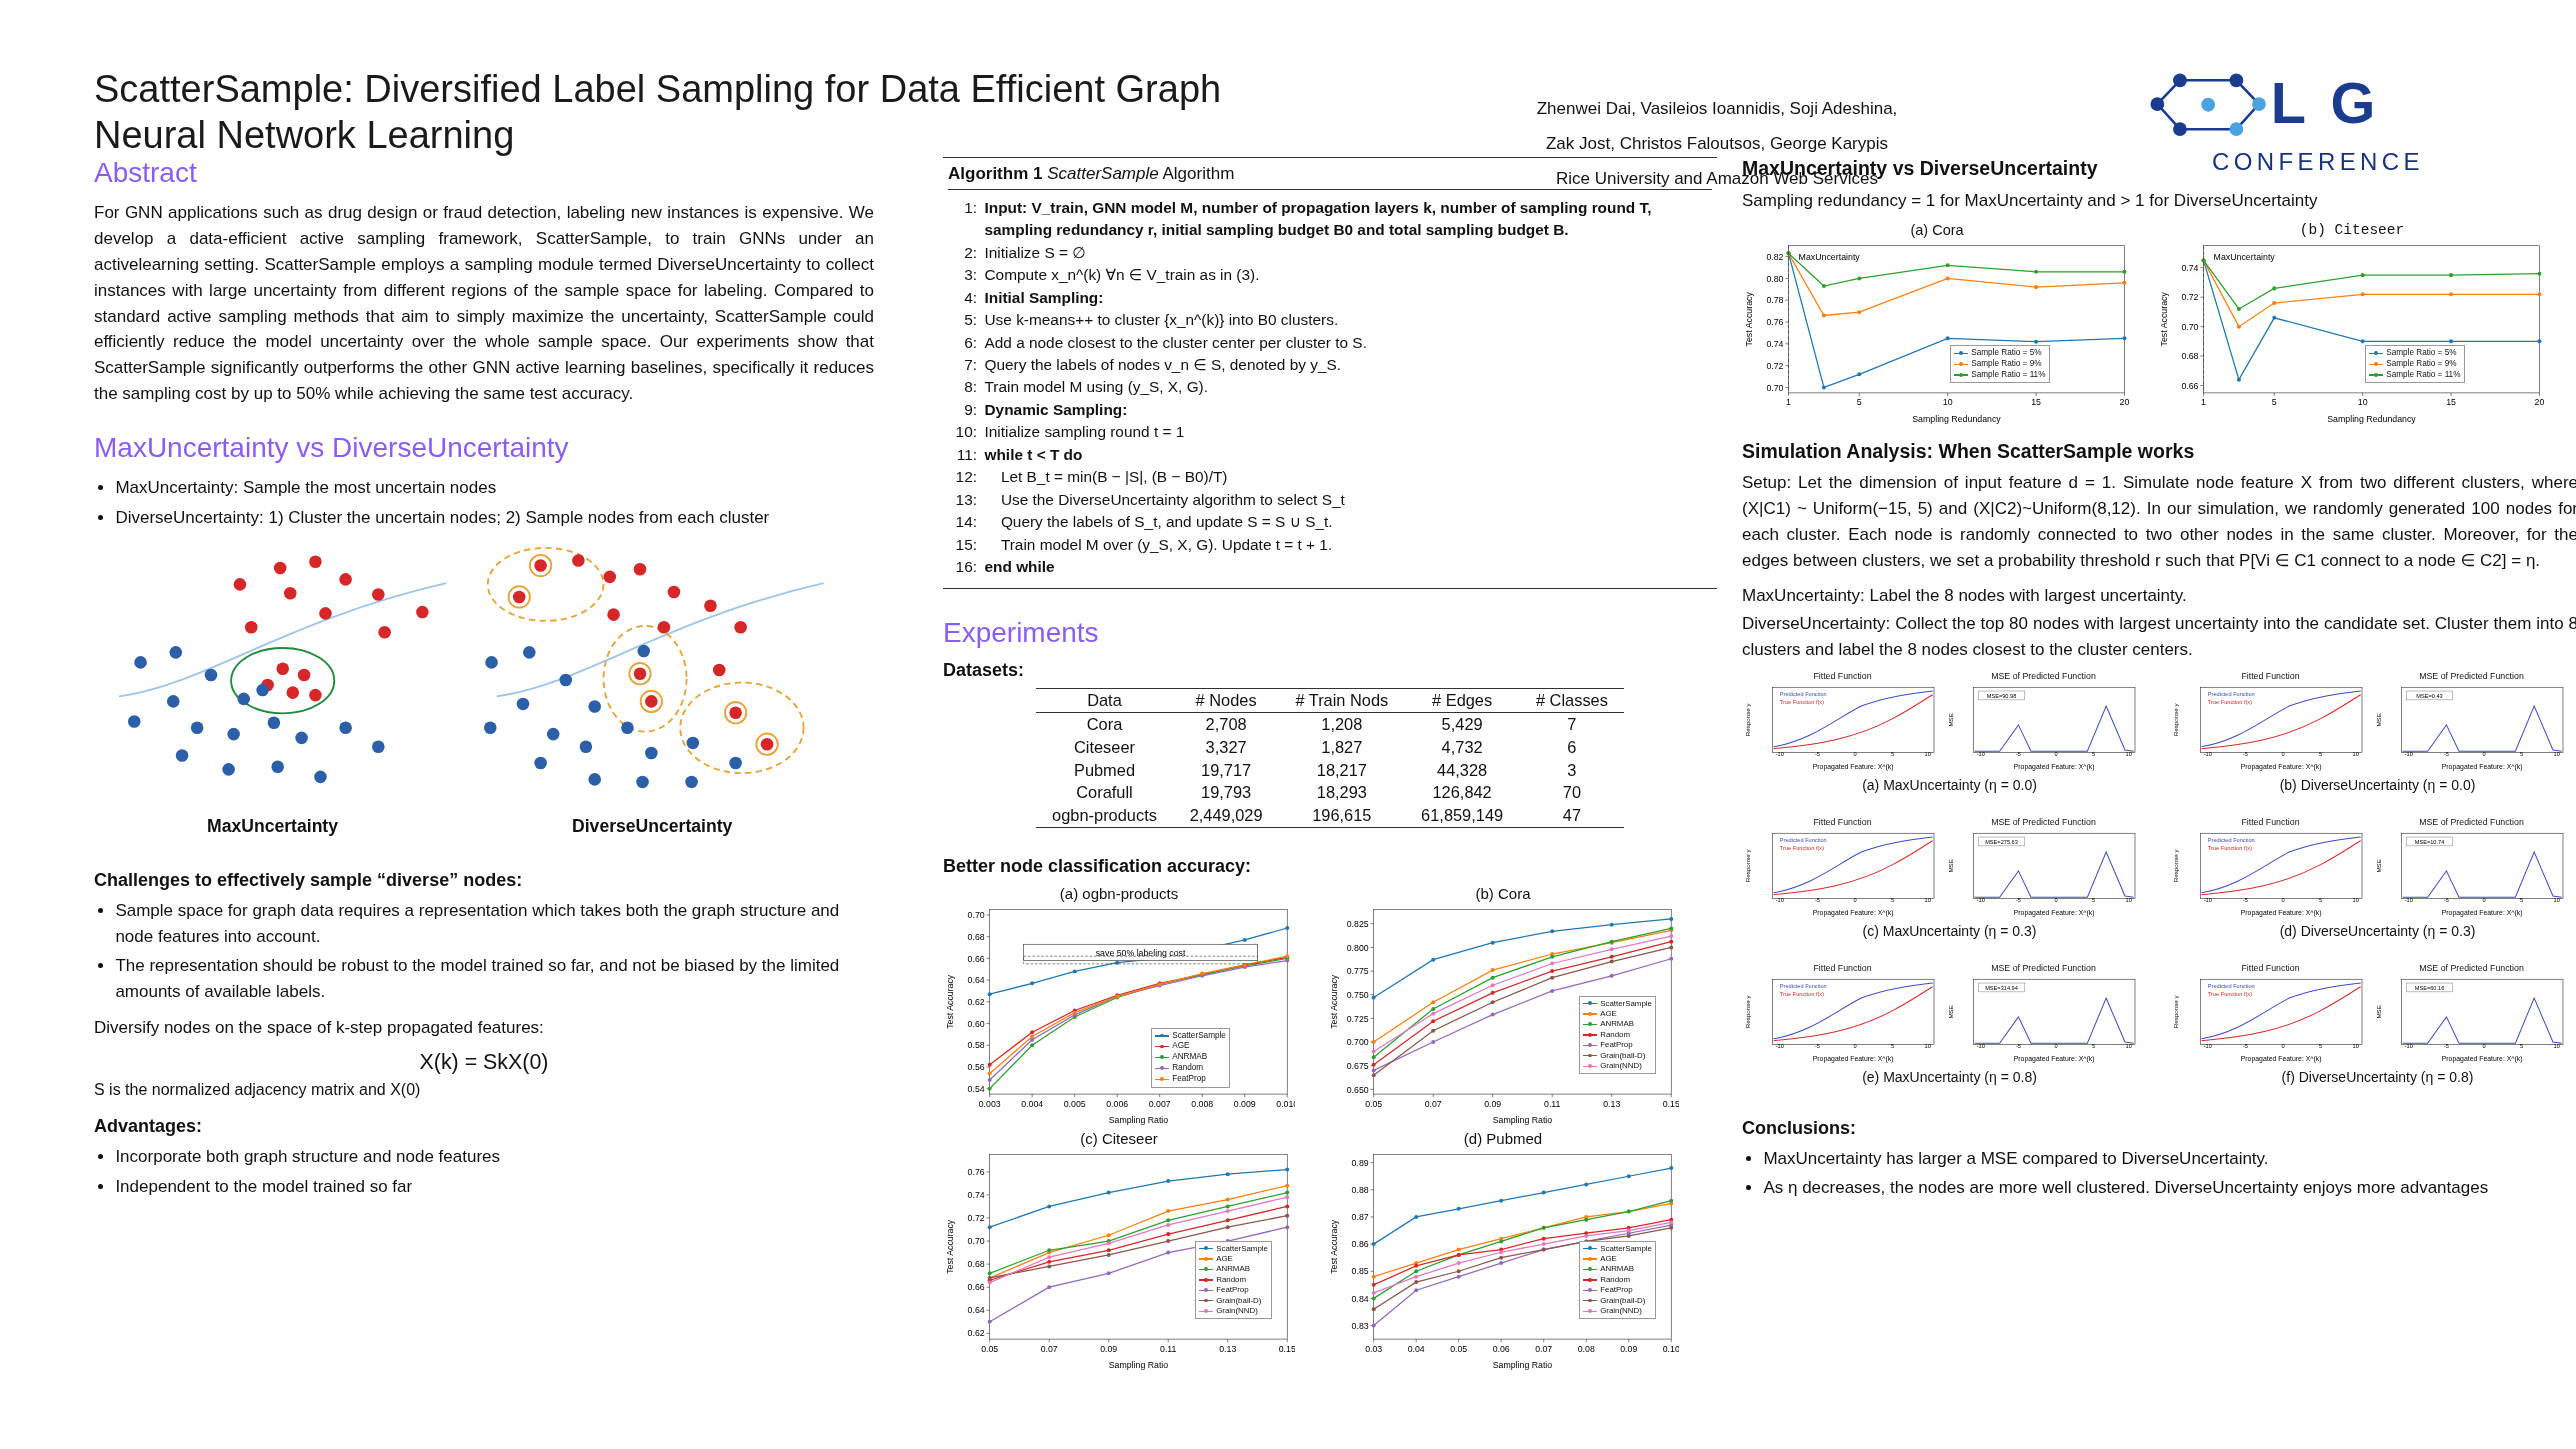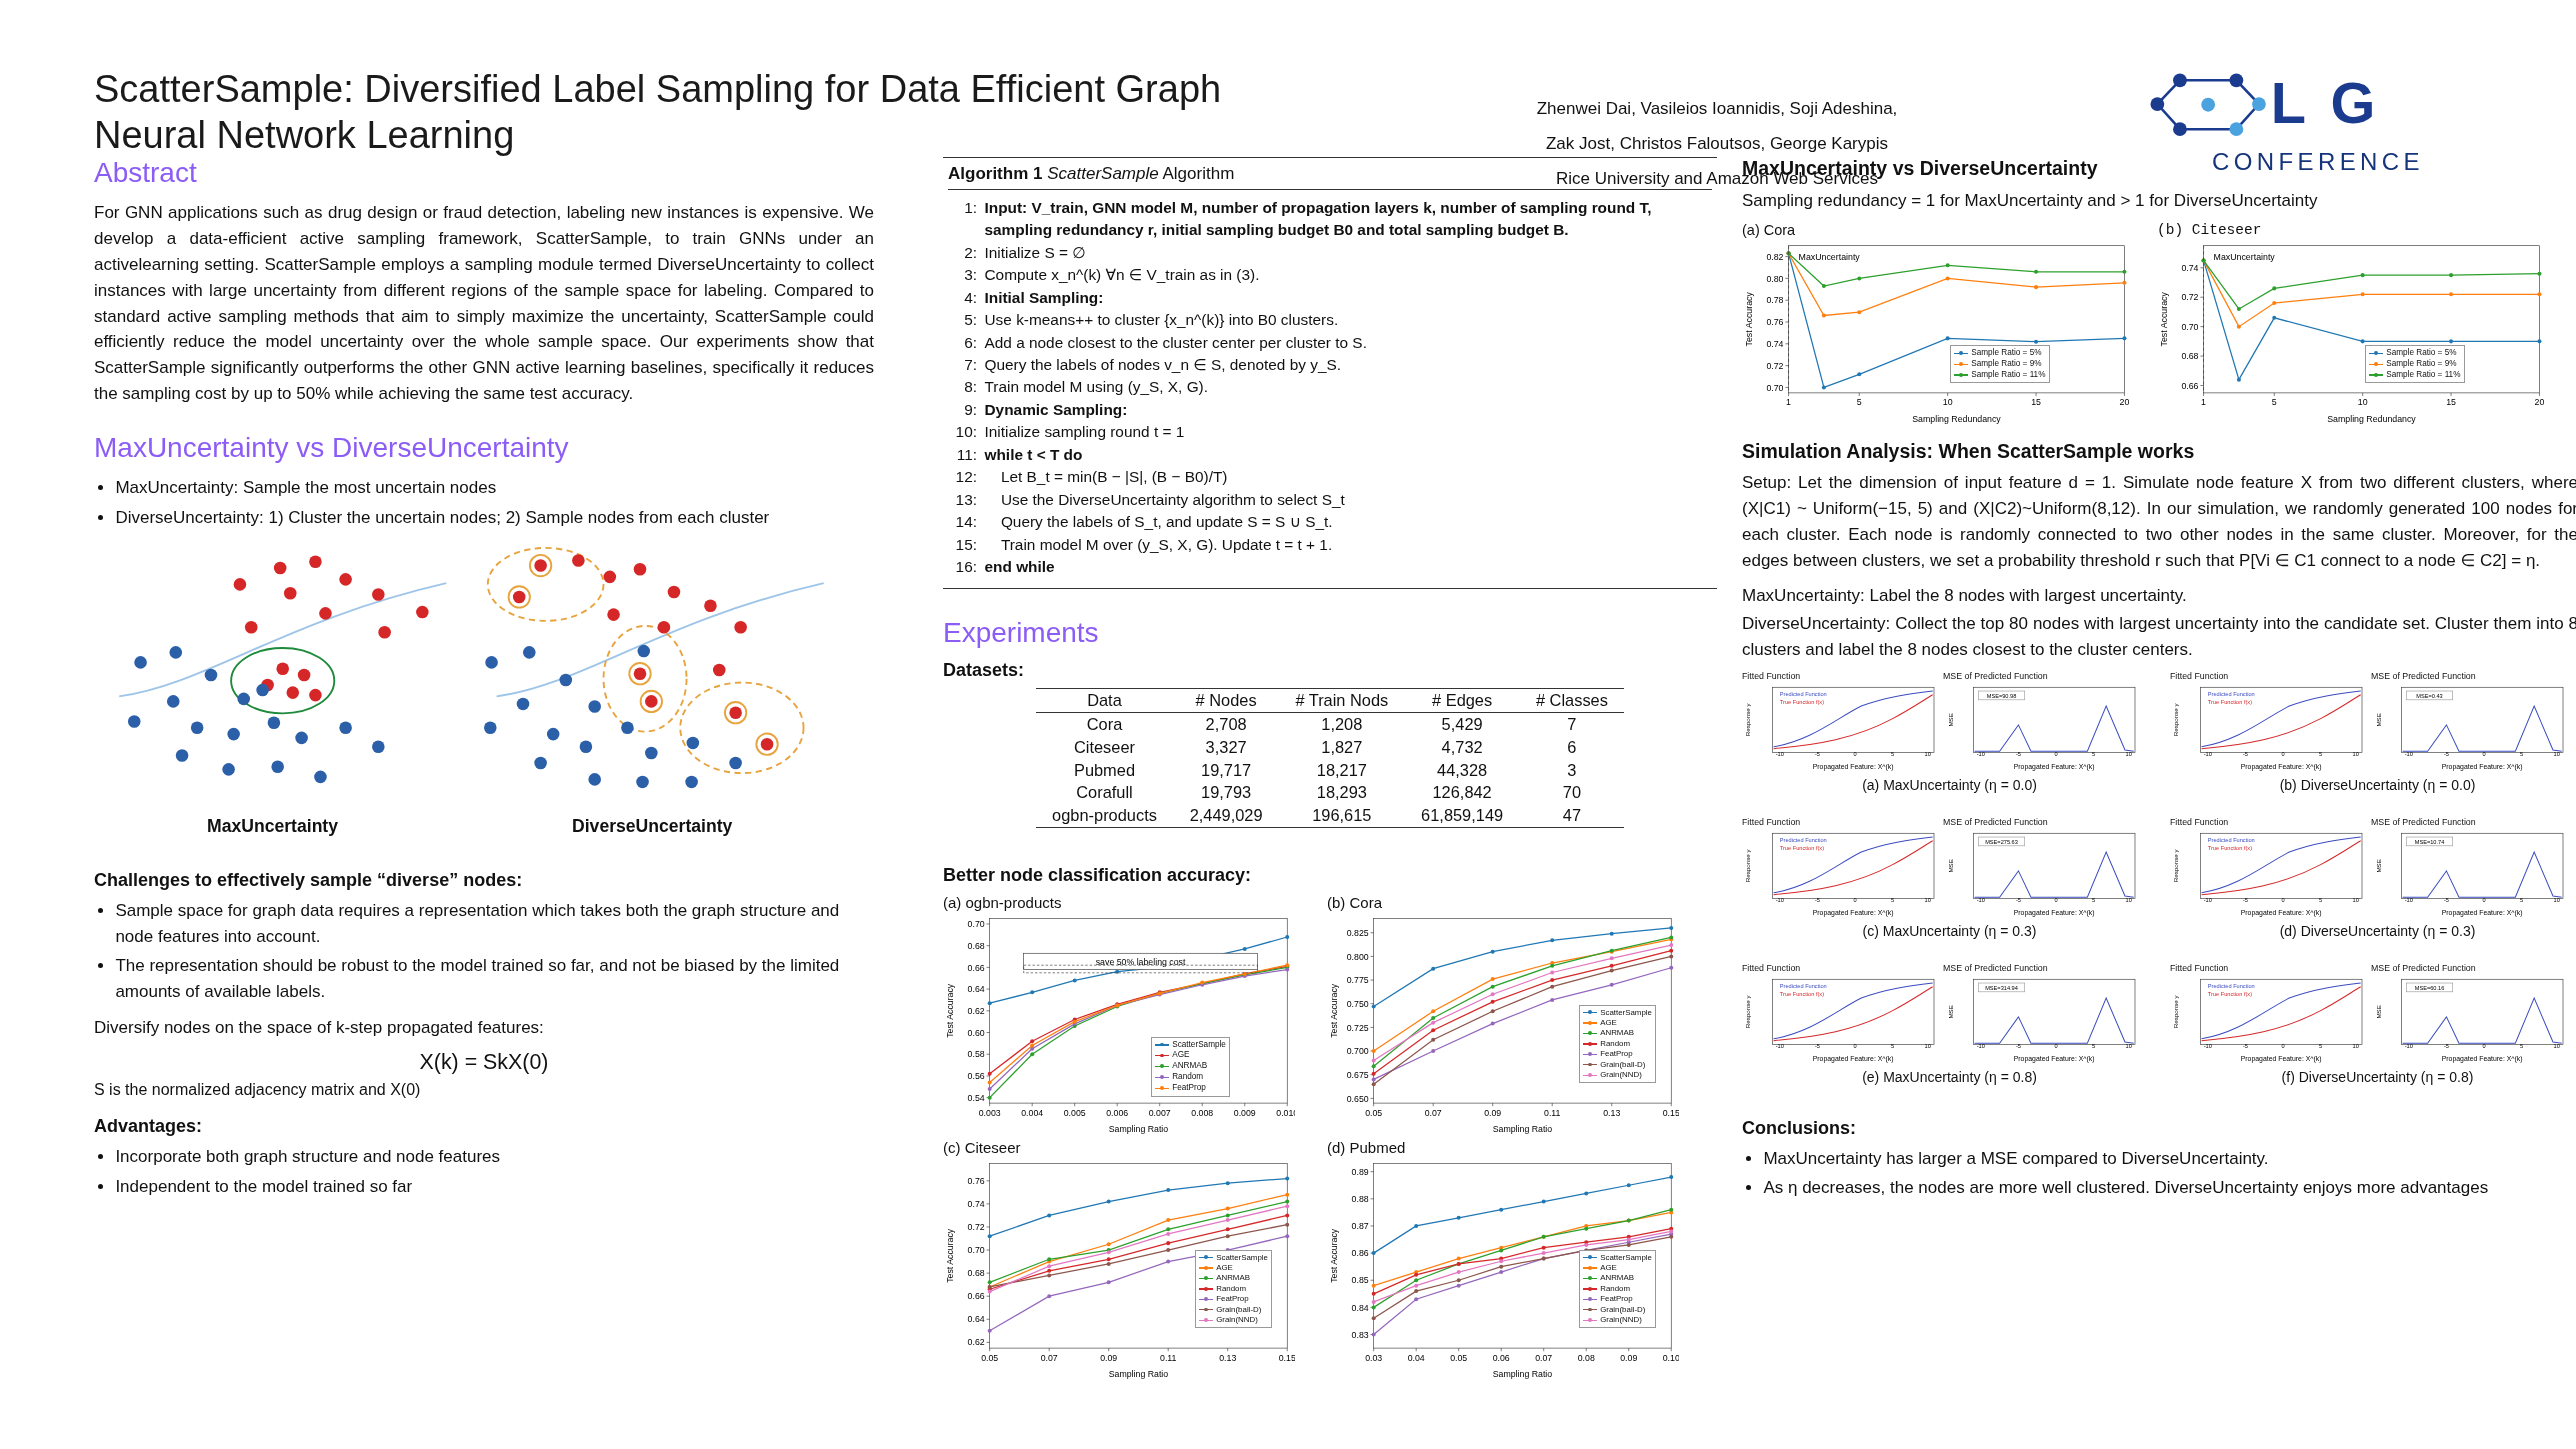--- a/index.html
+++ b/index.html
@@ -47,21 +47,21 @@
   table.dt tbody tr:last-child td{border-bottom:1.3px solid #333;}
 
   
   .chartwrap{position:relative;background:#fff;}
   .legend-box{position:absolute;border:0.6px solid #999;background:#fff;font-size:9.4px;line-height:1.32;padding:1.9px 3.1px;}
   .legend-box .li{display:flex;align-items:center;white-space:nowrap;}
   .legend-box .sw{width:14px;height:1.3px;margin-right:3.1px;flex:none;position:relative;}
   .legend-box .sw::after{content:"";position:absolute;left:5px;top:-1.6px;width:3.8px;height:3.8px;border-radius:50%;background:inherit;}
   svg{display:block;}
   .small-cap{font-size:14px;text-align:center;margin-top:1.3px;}
-  .mini-title{font-size:8.8px;}
+  .mini-title{font-size:8.8px;text-align:center;}
 </style>
 </head>
 <body>
 
 <div class="poster">
 
   <div class="header">
     <div class="title">ScatterSample: Diversified Label Sampling for Data Efficient Graph Neural Network Learning</div>
     <div class="authors">
       <div>Zhenwei Dai, Vasileios Ioannidis, Soji Adeshina,</div>
@@ -334,21 +334,21 @@
             <tr>
               <td>ogbn-products</td>
               <td>2,449,029</td>
               <td>196,615</td>
               <td>61,859,149</td>
               <td>47</td>
             </tr>
           </tbody>
       </table>
 
-      <h3 class="sub" style="margin-top:37px;">Better node classification accuracy:</h3>
+      <h3 class="sub" style="margin-top:28px;">Better node classification accuracy:</h3>
 
       <div style="position:relative;width:774px;height:478px;margin-top:6.3px;">
         <div style="position:absolute;left:0;top:0;">
           <div class="mini-title" style="font-size:15px;">(a) ogbn-products</div>
           <div id="c-ogbn">
               <div class="chartwrap" style="position: relative;">
                 <svg width="352" height="226" viewBox="0 0 560 360">
                   <rect x="74" y="12" width="474" height="294" fill="#fff" stroke="#333" stroke-width="1"></rect>
                   <line x1="74" y1="306" x2="74" y2="311" stroke="#333"></line>
                   <text x="74" y="326" font-size="14" text-anchor="middle" font-family="Liberation Sans,sans-serif">0.003</text>

